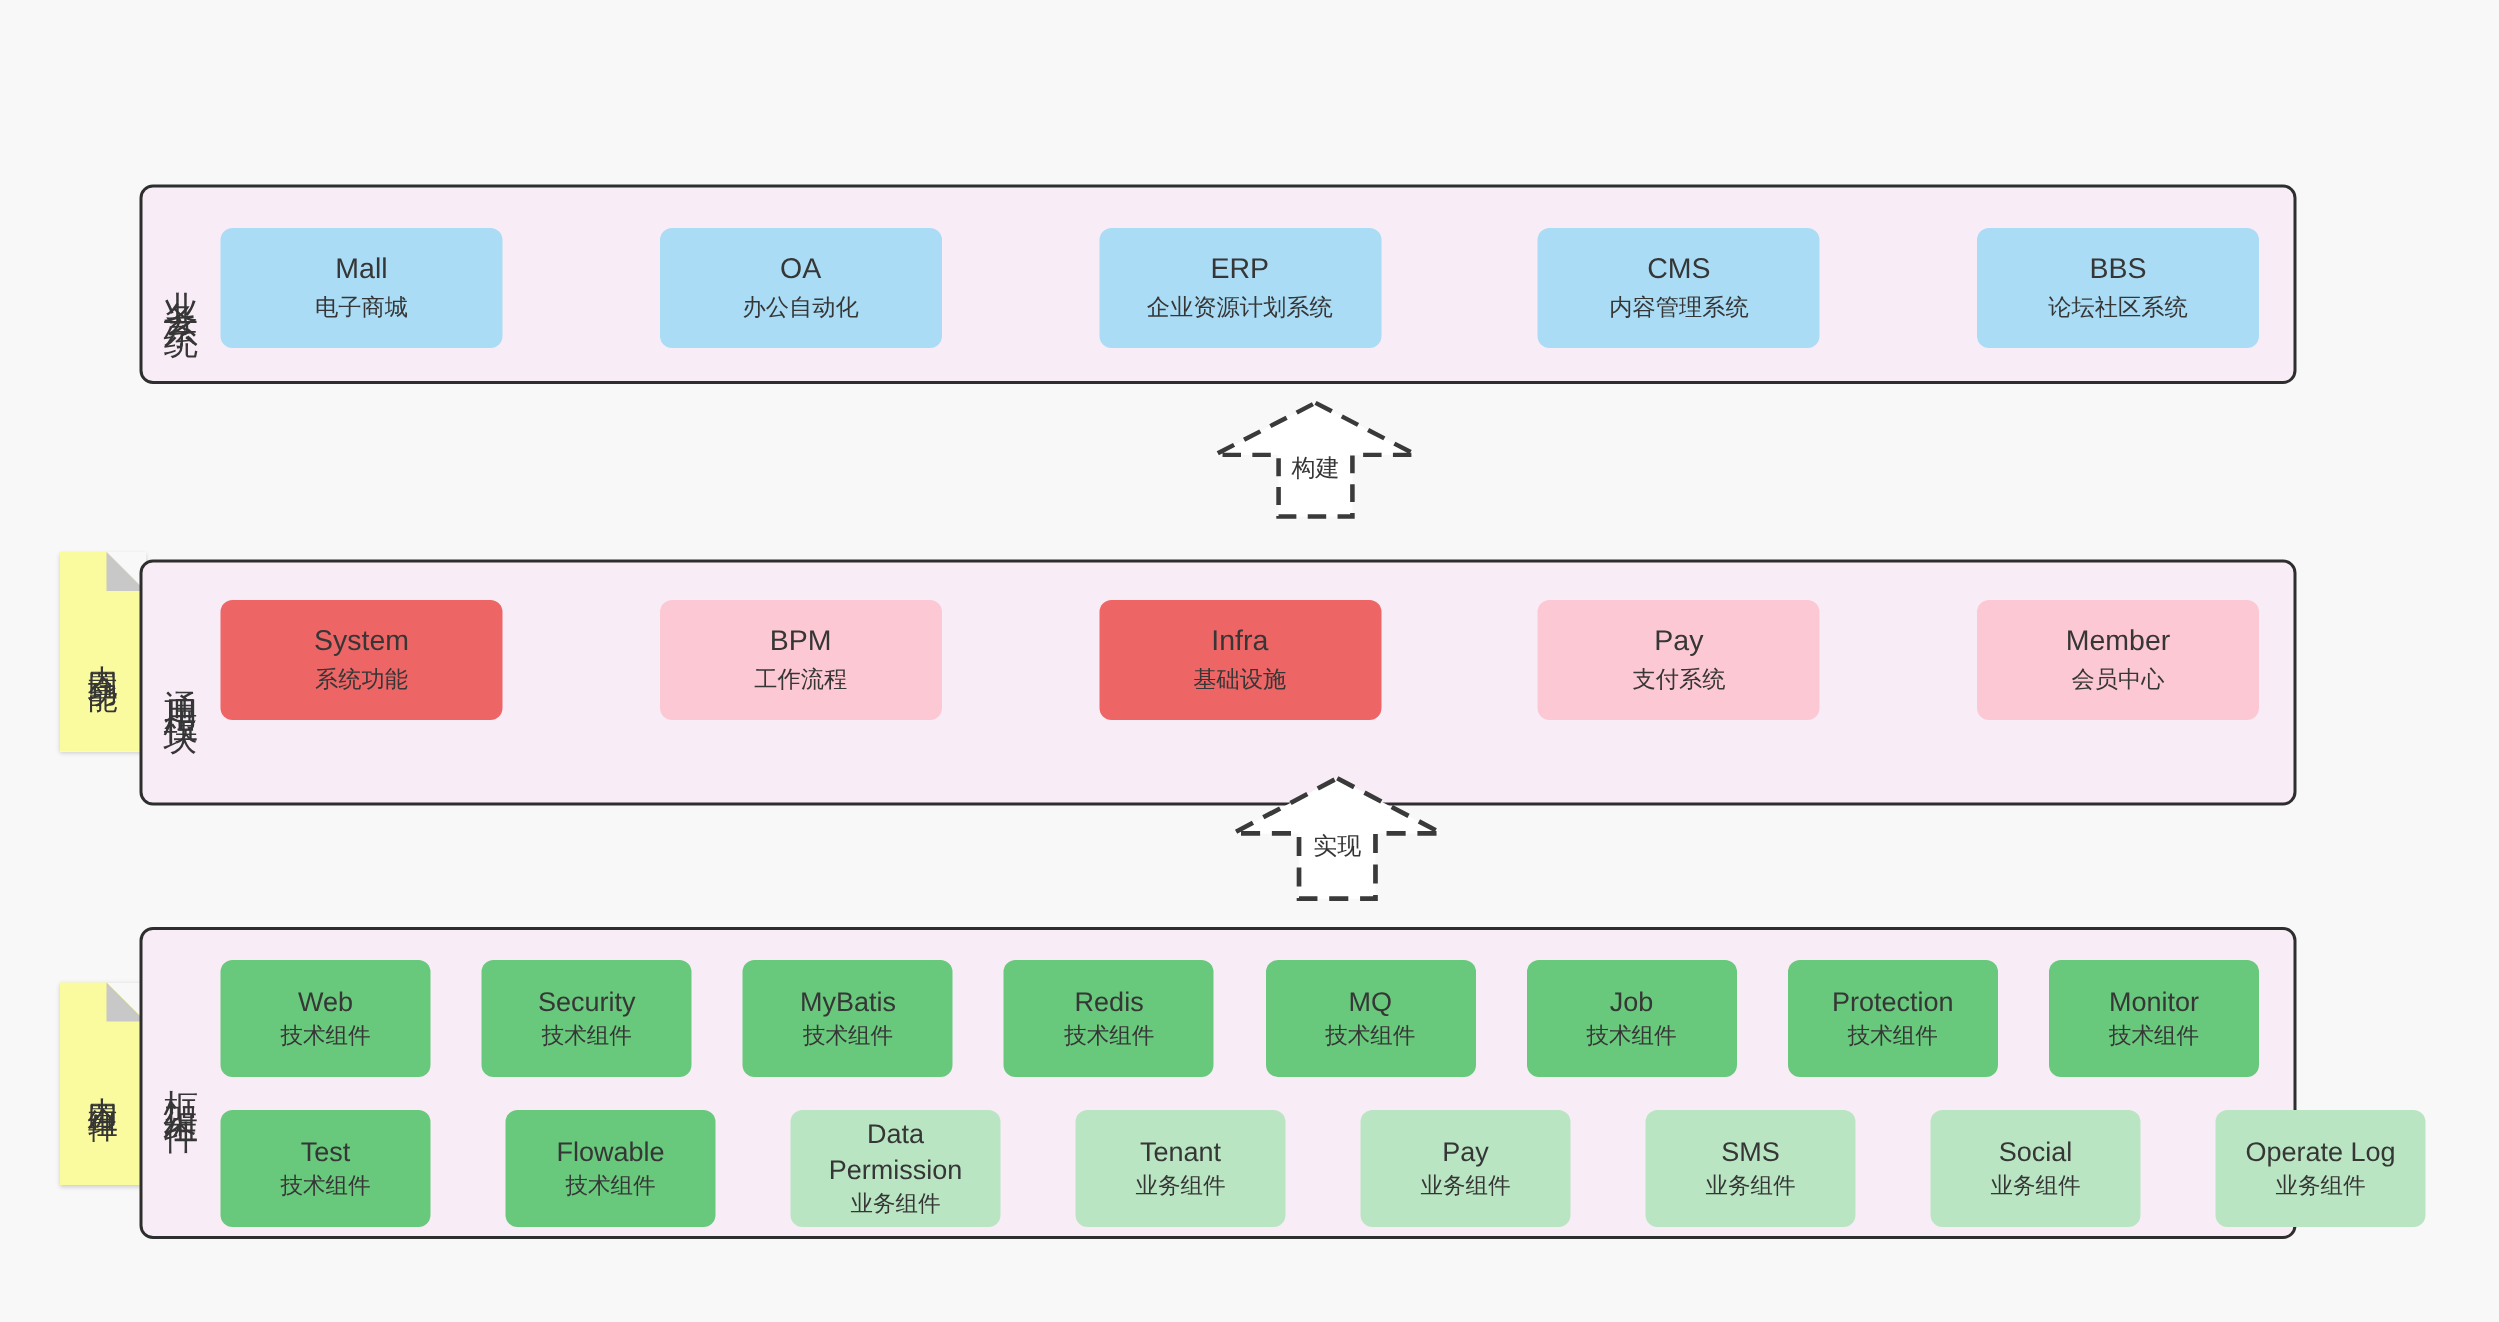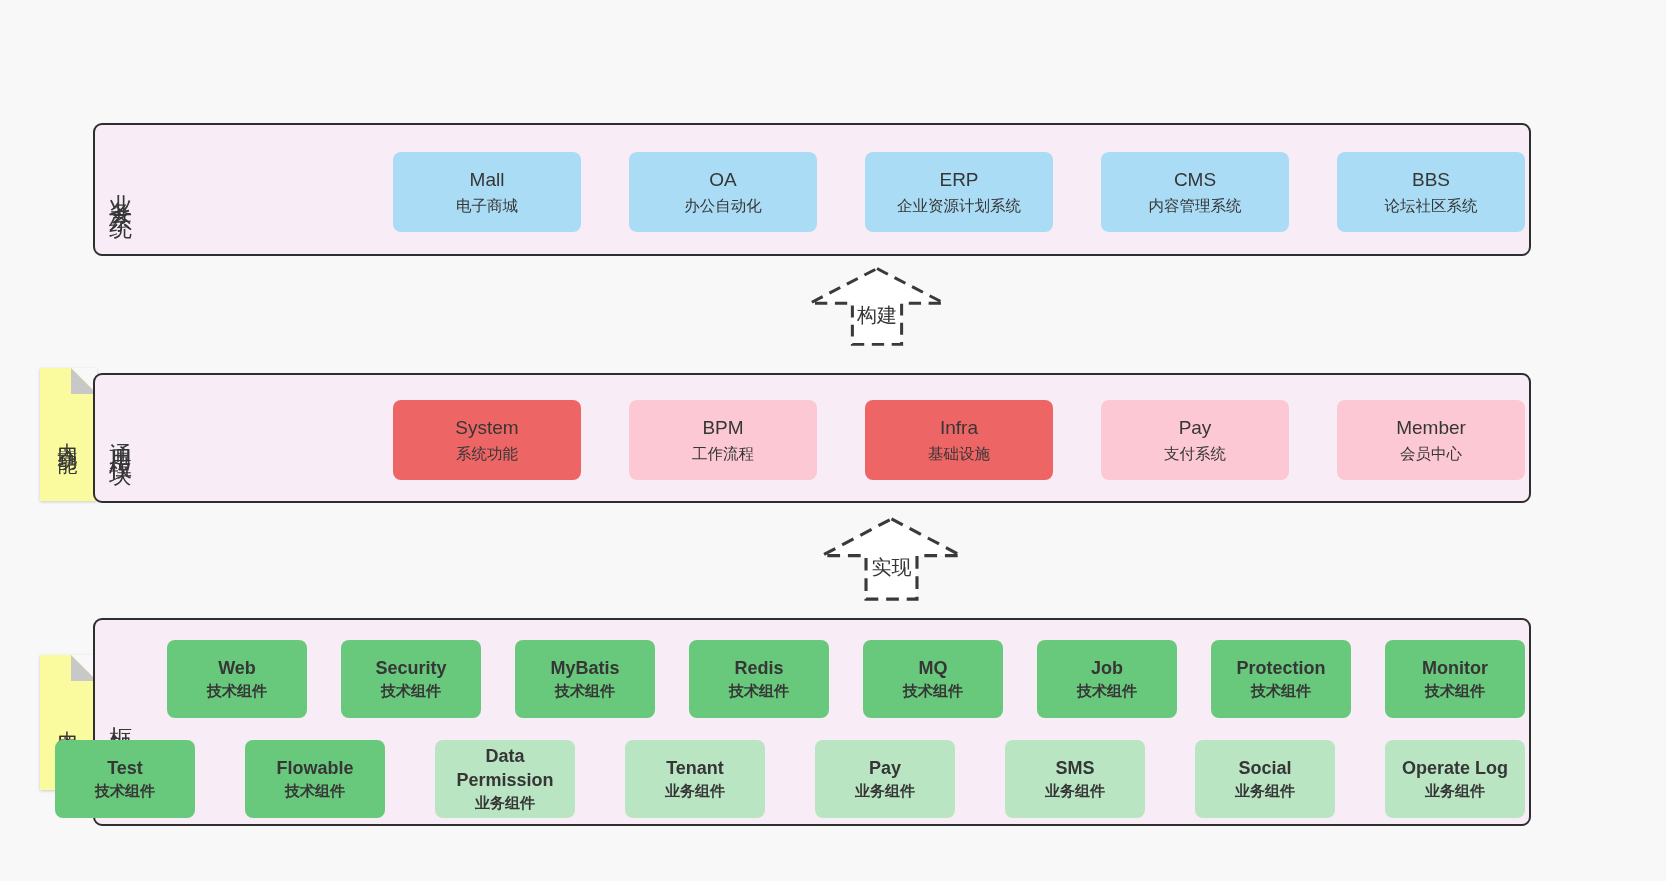--- a/index.html
+++ b/index.html
@@ -8,37 +8,37 @@
     --lightgreen:#b9e5c2; --yellow:#fafa9e; --fold:#c8c8c8; --text:#363636;
   }
   *{margin:0;padding:0;box-sizing:border-box;}
   html,body{background:var(--page_bg);}
   body{font-family:"Liberation Sans","DejaVu Sans",sans-serif;color:var(--text);}
   .stage{position:relative;width:1666px;height:881px;overflow:hidden;background:var(--page_bg);}
 
   .panel{position:absolute;left:93px;width:1438px;background:var(--panel_bg);
          border:2px solid var(--panel_border);border-radius:9px;z-index:1;}
   .panel-1{top:123px;height:133px;}
-  .panel-2{top:373px;height:130px;}
+  .panel-2{top:373px;height:164px;}
   .panel-3{top:618px;height:208px;}
 
   .vlabel{position:absolute;left:11px;top:50%;transform:translateY(-50%);
           writing-mode:vertical-rl;text-orientation:upright;
           font-size:23px;letter-spacing:7px;color:var(--text);white-space:nowrap;}
 
-  .boxrow{position:absolute;left:52px;right:4px;display:flex;justify-content:flex-end;}
+  .boxrow{position:absolute;left:52px;right:23px;display:flex;justify-content:space-between;}
   .panel-1 .boxrow{top:27px;gap:48px;}
   .panel-2 .boxrow{top:25px;gap:48px;}
   .panel-3 .boxrow-1{top:20px;gap:34px;}
   .panel-3 .boxrow-2{top:120px;gap:50px;}
 
   .box{display:flex;flex-direction:column;justify-content:center;align-items:center;
        text-align:center;border-radius:8px;color:var(--text);}
   .box-lg{flex:0 0 188px;height:80px;padding:0 10px;}
-  .box-sm{flex:0 0 140px;height:78px;padding:0 13px;font-weight:bold;}
+  .box-sm{flex:0 0 140px;height:78px;padding:0 13px;}
   .box .title{font-size:19px;line-height:27px;}
   .box .subtitle{font-size:15.5px;line-height:25px;}
   .box-sm .title{font-size:18px;line-height:24px;}
   .box-sm .subtitle{font-size:15px;line-height:22px;}
   .blue{background:var(--blue);} .red{background:var(--red);} .pink{background:var(--pink);}
   .green{background:var(--green);} .lightgreen{background:var(--lightgreen);}
 
   .note{position:absolute;left:40px;width:57px;z-index:0;
         background:linear-gradient(225deg,transparent 18px,var(--yellow) 18px);
         box-shadow:0 1px 3px rgba(0,0,0,0.18);}
@@ -48,21 +48,21 @@
         border-bottom:26px solid var(--fold);border-right:26px solid transparent;}
   .note .ntext{position:absolute;left:50%;top:50%;transform:translate(-50%,-50%);
         writing-mode:vertical-rl;text-orientation:upright;font-size:20px;
         letter-spacing:4px;color:var(--text);white-space:nowrap;}
 
   .arrow{position:absolute;z-index:1;}
   .arrow-1{left:806px;top:264px;width:142px;height:84px;}
   .arrow-2{left:818px;top:514px;width:147px;height:89px;}
   .arrow svg{width:100%;height:100%;display:block;}
   .arrow .alabel{position:absolute;left:50%;top:46%;transform:translateX(-50%);
-        font-size:20px;line-height:1.2;color:var(--text);white-space:nowrap;text-align:right;}
+        font-size:16px;line-height:1.2;color:var(--text);white-space:nowrap;text-align:right;}
 </style>
 </head>
 <body>
 
 <div class="stage">
 
   <div class="note note-1">
     <span class="ntext">内置功能</span>
   </div>
   <div class="note note-2">

